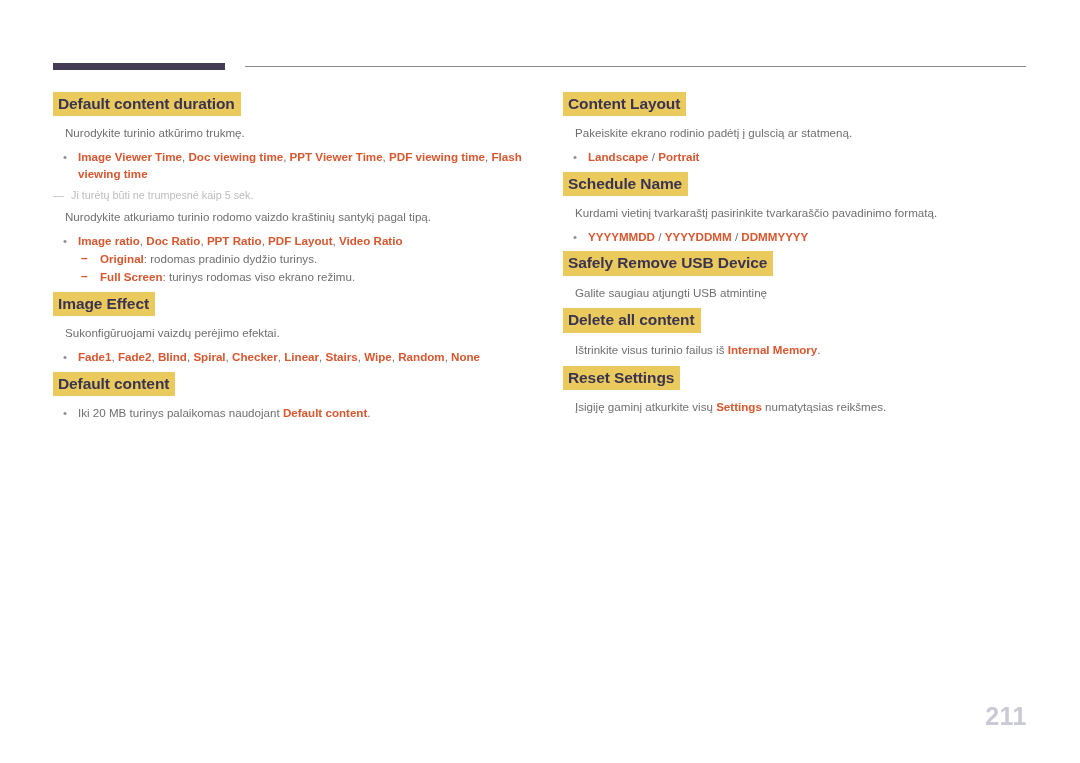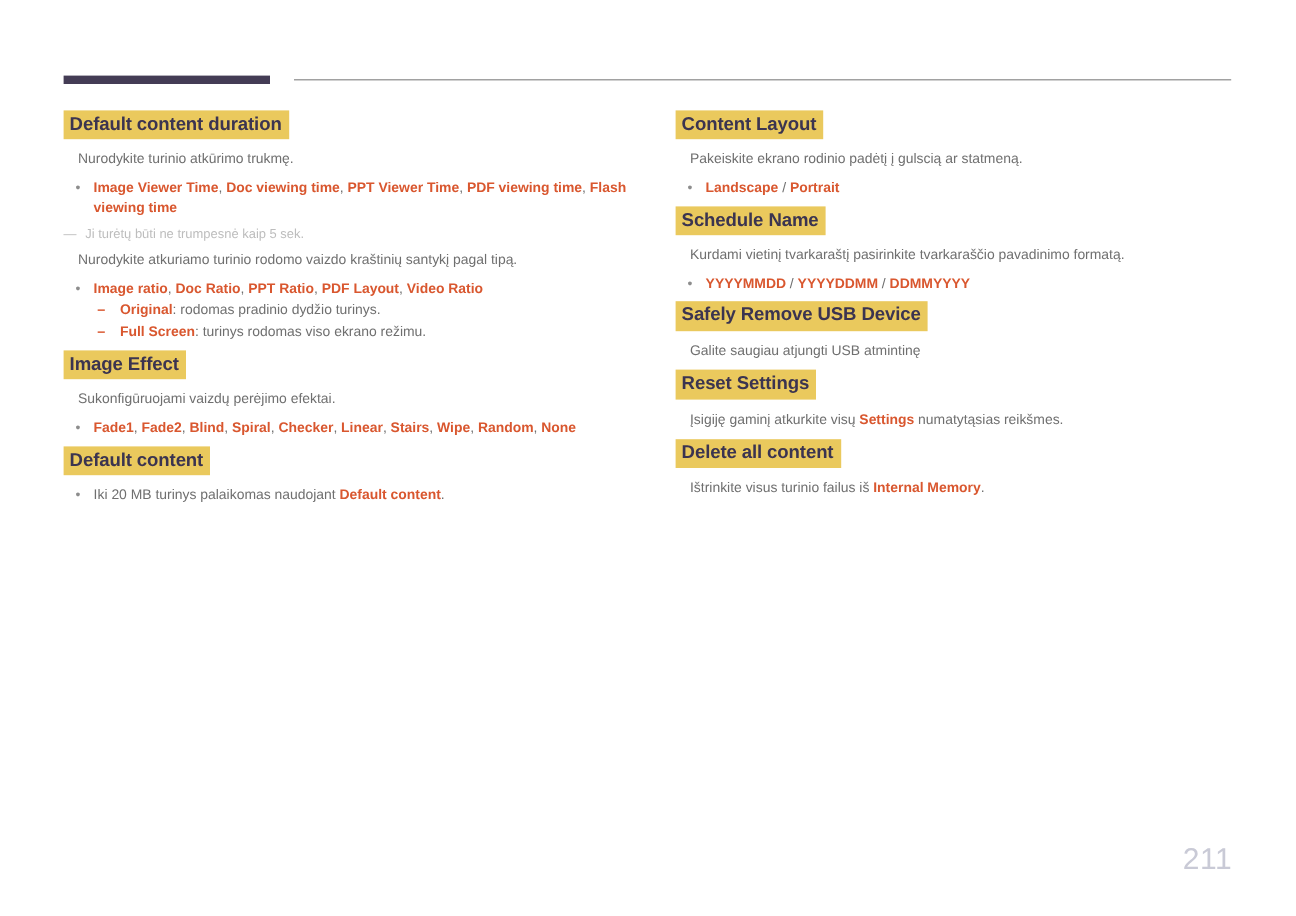--- a/index.html
+++ b/index.html
@@ -151,21 +151,21 @@
     top: 0;
     color: #bdbdbd;
   }
 
   
   .page-number {
     position: absolute;
     right: 53px;
     bottom: 32px;
     font-size: 25px;
-    font-weight: normal;
+    font-weight: bold;
     color: #c9cad6;
     letter-spacing: 0.5px;
   }
 </style>
 </head>
 <body>
 
 <div class="page">
 
   <div class="header-rule">
@@ -218,24 +218,24 @@
         <p class="body">Kurdami vietinį tvarkaraštį pasirinkite tvarkaraščio pavadinimo formatą.</p>
         <ul class="bullets">
           <li><span class="dot">•</span><span class="em">YYYYMMDD</span><span class="sep"> / </span><span class="em">YYYYDDMM</span><span class="sep"> / </span><span class="em">DDMMYYYY</span></li>
         </ul>
       </div>
       <div class="section">
         <div class="heading-wrap"><h2 class="heading">Safely Remove USB Device</h2></div>
         <p class="body">Galite saugiau atjungti USB atmintinę</p>
       </div>
       <div class="section">
+        <div class="heading-wrap"><h2 class="heading">Delete all content</h2></div>
+        <p class="body"><span class="sep">Ištrinkite visus turinio failus iš </span><span class="em">Internal Memory</span><span class="sep">.</span></p>
+      </div>
+      <div class="section">
         <div class="heading-wrap"><h2 class="heading">Reset Settings</h2></div>
         <p class="body"><span class="sep">Įsigiję gaminį atkurkite visų </span><span class="em">Settings</span><span class="sep"> numatytąsias reikšmes.</span></p>
       </div>
-      <div class="section">
-        <div class="heading-wrap"><h2 class="heading">Delete all content</h2></div>
-        <p class="body"><span class="sep">Ištrinkite visus turinio failus iš </span><span class="em">Internal Memory</span><span class="sep">.</span></p>
-      </div>
     </div>
 
   <div class="page-number">211</div>
 
 </div>
 
 </body></html>

